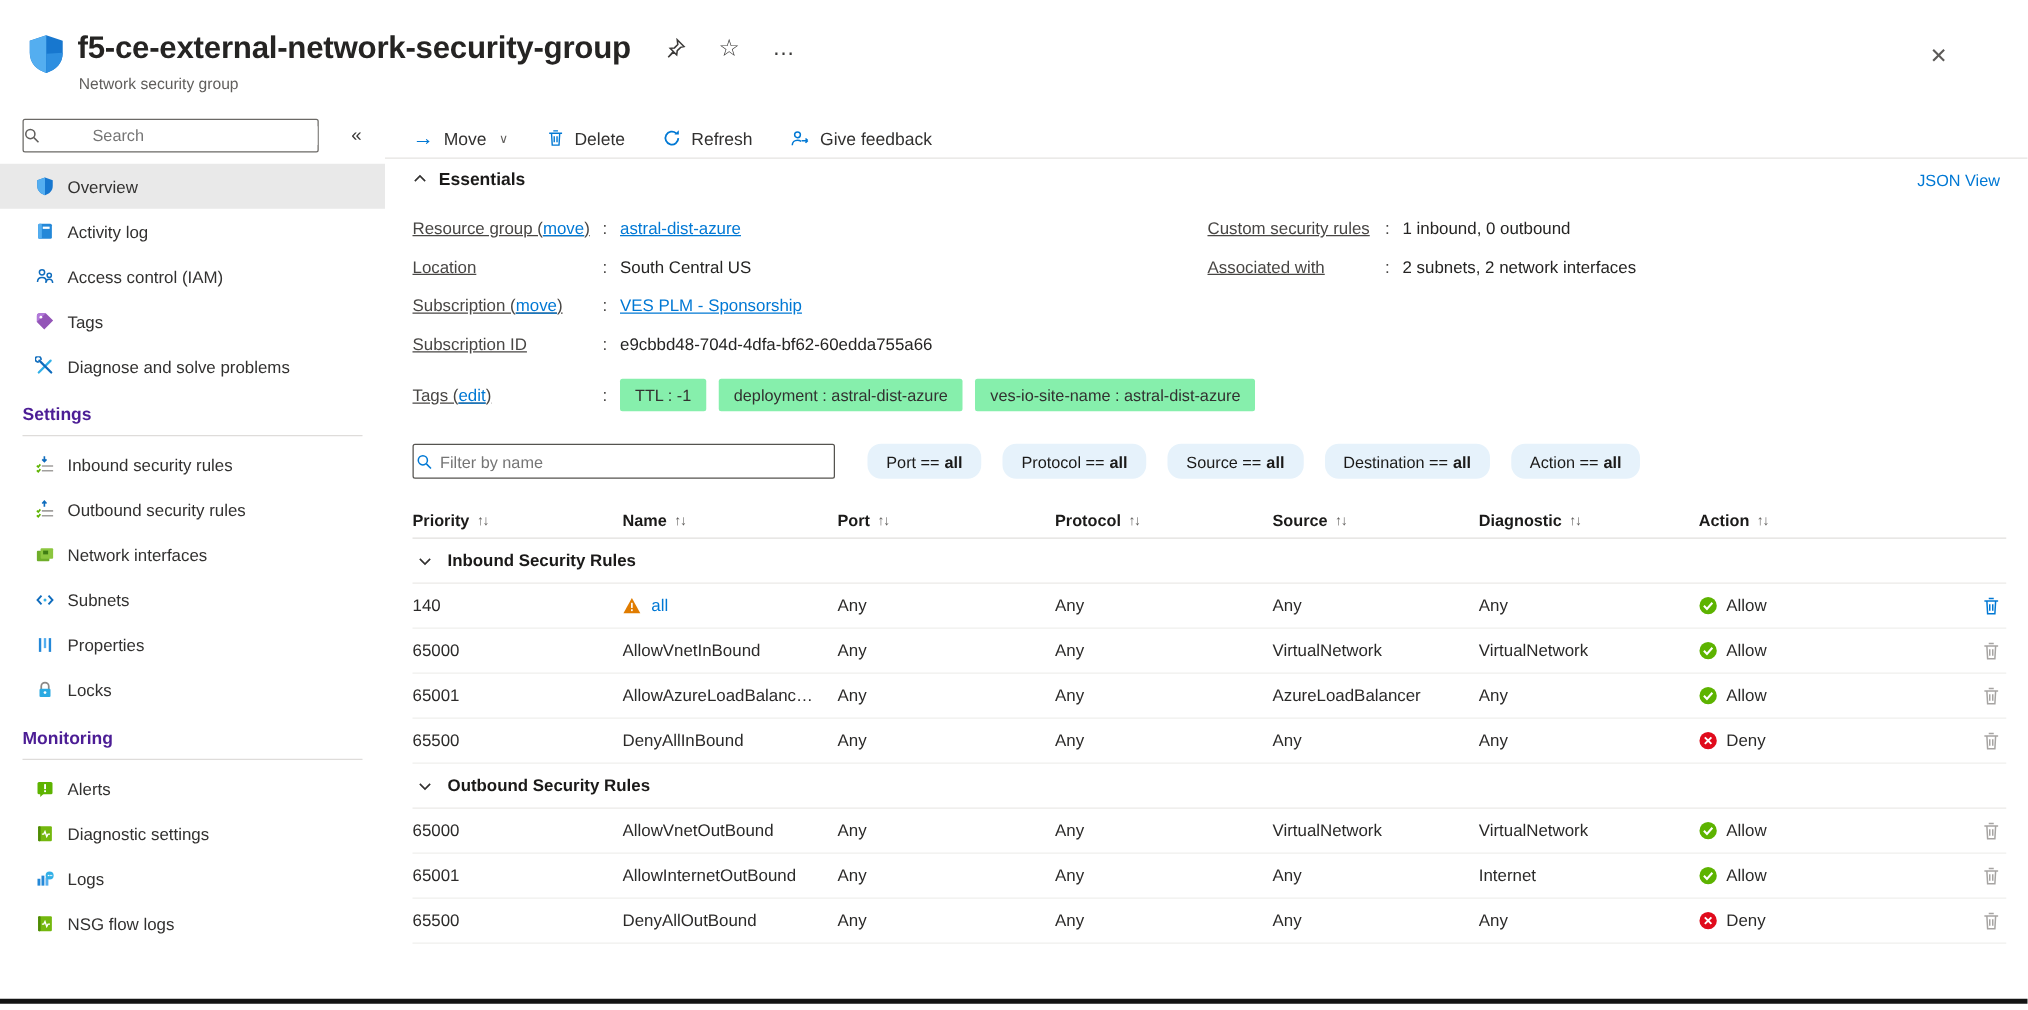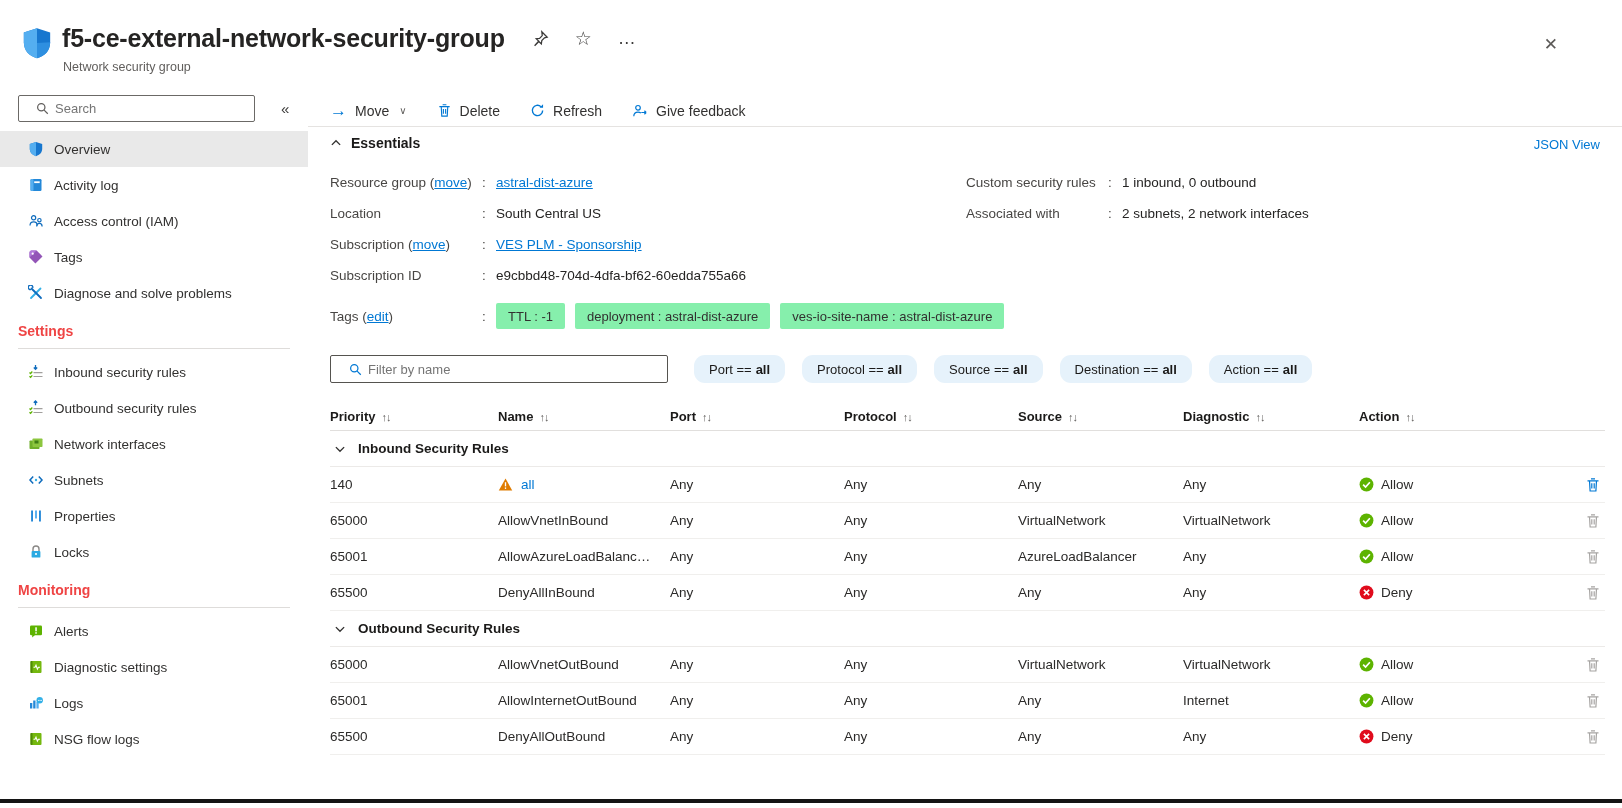--- a/index.html
+++ b/index.html
@@ -16,62 +16,62 @@
   .title-tool { color:#3b3a39; cursor:pointer; }
   .title-star { font-size:19px; color:#3b3a39; }
   .title-ellipsis { font-size:18px; color:#3b3a39; letter-spacing:1px; }
   .page-subtitle { position:absolute; left:63px; top:60px; font-size:12.5px; color:#605e5c; }
   .close-btn { position:absolute; right:64px; top:34px; font-size:17px; color:#5c5a58; cursor:pointer; }
 
   
   .sidebar { position:absolute; top:95px; left:0; width:308px; height:700px; }
   .search-row { display:flex; align-items:center; margin-left:18px; }
   .search-box { width:237px; height:27px; border:1px solid #6b6966; border-radius:2px;
-    display:flex; align-items:center; padding:0 17px; background:#fff; }
+    display:flex; align-items:center; padding:0 0; background:#fff;gap:36px; }
   .search-box input { border:none; outline:none; font-size:13px; width:200px; margin-left:6px;
     font-family:"Liberation Sans",sans-serif; color:#323130; }
   .collapse-btn { margin-left:26px; font-size:15px; color:#3b3a39; cursor:pointer; }
   .menu { margin-top:9px; }
   .menu-item { display:flex; align-items:center; height:36px; padding-left:28px; cursor:pointer; font-size:13.5px; }
   .menu-item.selected { background:#e9e9e9; }
   .menu-item .mi-icon { width:17px; margin-right:9px; flex:none; }
   .section-head { margin:12px 18px 0 18px; padding-bottom:9px; border-bottom:1px solid #dedcda;
-    font-size:14px; font-weight:700; color:#ef4444; }
+    font-size:14px; font-weight:700; color:#4c1d95; }
   .section-list { margin-top:5px; }
 
   
   .main { position:absolute; left:308px; top:95px; width:1314px; height:713px; }
   .toolbar { position:absolute; top:0; left:0; right:0; height:32px; padding-left:22px;
     display:flex; align-items:center; gap:30px; border-bottom:1px solid #e5e3e1; }
   .tb-item { display:flex; align-items:center; gap:8px; font-size:14px; color:#323130; cursor:pointer; }
   .tb-caret { font-size:10px; color:#605e5c; margin-left:2px; }
   .tb-arrow { color:#0078d4; font-size:17px; line-height:1; }
 
   .essentials-head { position:absolute; top:40px; left:22px; display:flex; align-items:center; gap:9px;
     font-size:14px; font-weight:700; color:#1b1a19; cursor:pointer; }
   .json-view { position:absolute; top:42px; right:22px; font-size:13px; color:#0078d4; cursor:pointer; }
 
   .kv-col { position:absolute; top:72px; }
   .kv-left { left:22px; }
   .kv-right { left:658px; }
   .kv { display:flex; align-items:center; height:31px; font-size:13.5px; }
-  .kv-label { width:152px; flex:none; color:#484644; }
+  .kv-label { width:152px; flex:none; color:#484644;text-decoration:underline; }
   .kv-right .kv-label { width:142px; }
   .kv-colon { width:14px; flex:none; color:#484644; }
   .kv-value { color:#252423; }
   .ilink, .vlink { color:#0078d4; text-decoration:underline; cursor:pointer; }
   .vlink { text-decoration:underline; }
 
   .tags-row { position:absolute; top:208px; left:22px; display:flex; align-items:center; font-size:13.5px; }
   .tag-pill { background:#86efac; border-radius:2px; height:26px; display:flex; align-items:center;
     padding:0 12px; margin-right:10px; font-size:13px; color:#323130; cursor:pointer; }
 
   .filter-row { position:absolute; top:260px; left:22px; display:flex; align-items:center; }
   .filter-box { width:338px; height:28px; border:1px solid #55534f; border-radius:2px;
-    display:flex; align-items:center; padding:0 18px; }
+    display:flex; align-items:center; padding:0 2px; }
   .filter-box input { border:none; outline:none; font-size:13px; width:290px; margin-left:6px;
     font-family:"Liberation Sans",sans-serif; color:#323130; }
   .pill-set { display:flex; align-items:center; gap:17px; margin-left:26px; }
   .filter-pill { background:#e6f2fb; border-radius:11px; height:28px; display:flex; align-items:center;
     padding:0 15px; font-size:13px; color:#1b1a19; cursor:pointer; gap:4px; }
   .filter-pill b { font-weight:700; }
 
   .rules-table { position:absolute; top:308px; left:22px; right:17px; }
   .tgrid { display:grid; grid-template-columns:168px 172px 174px 174px 165px 176px 1fr 40px; align-items:center; }
   .thead { height:28px; border-bottom:1px solid #e1dfdd; }

